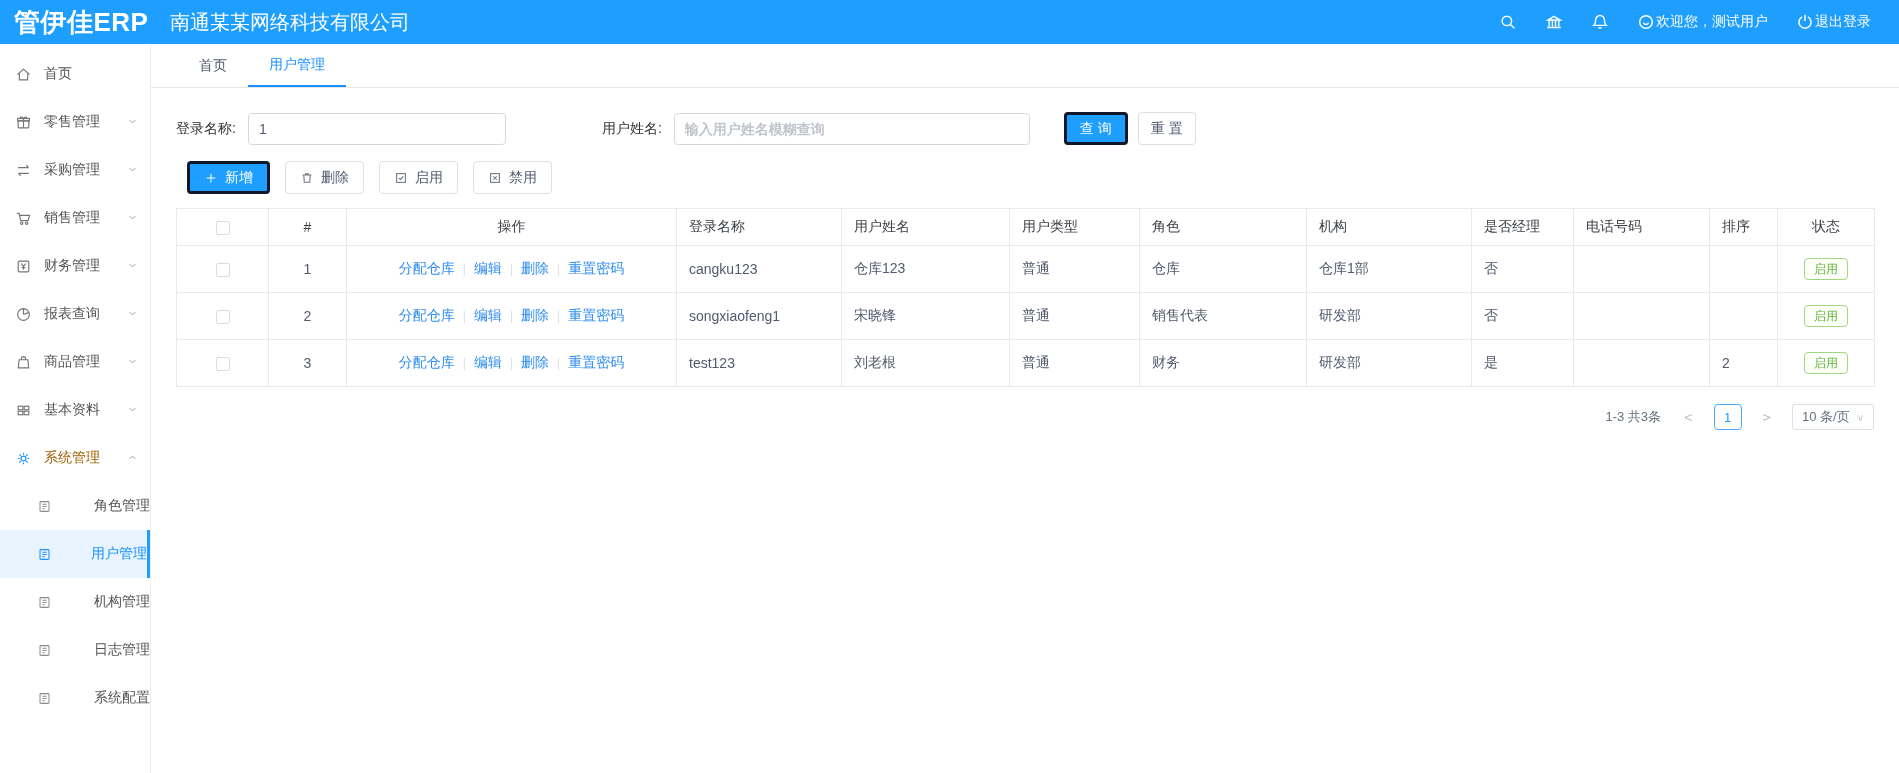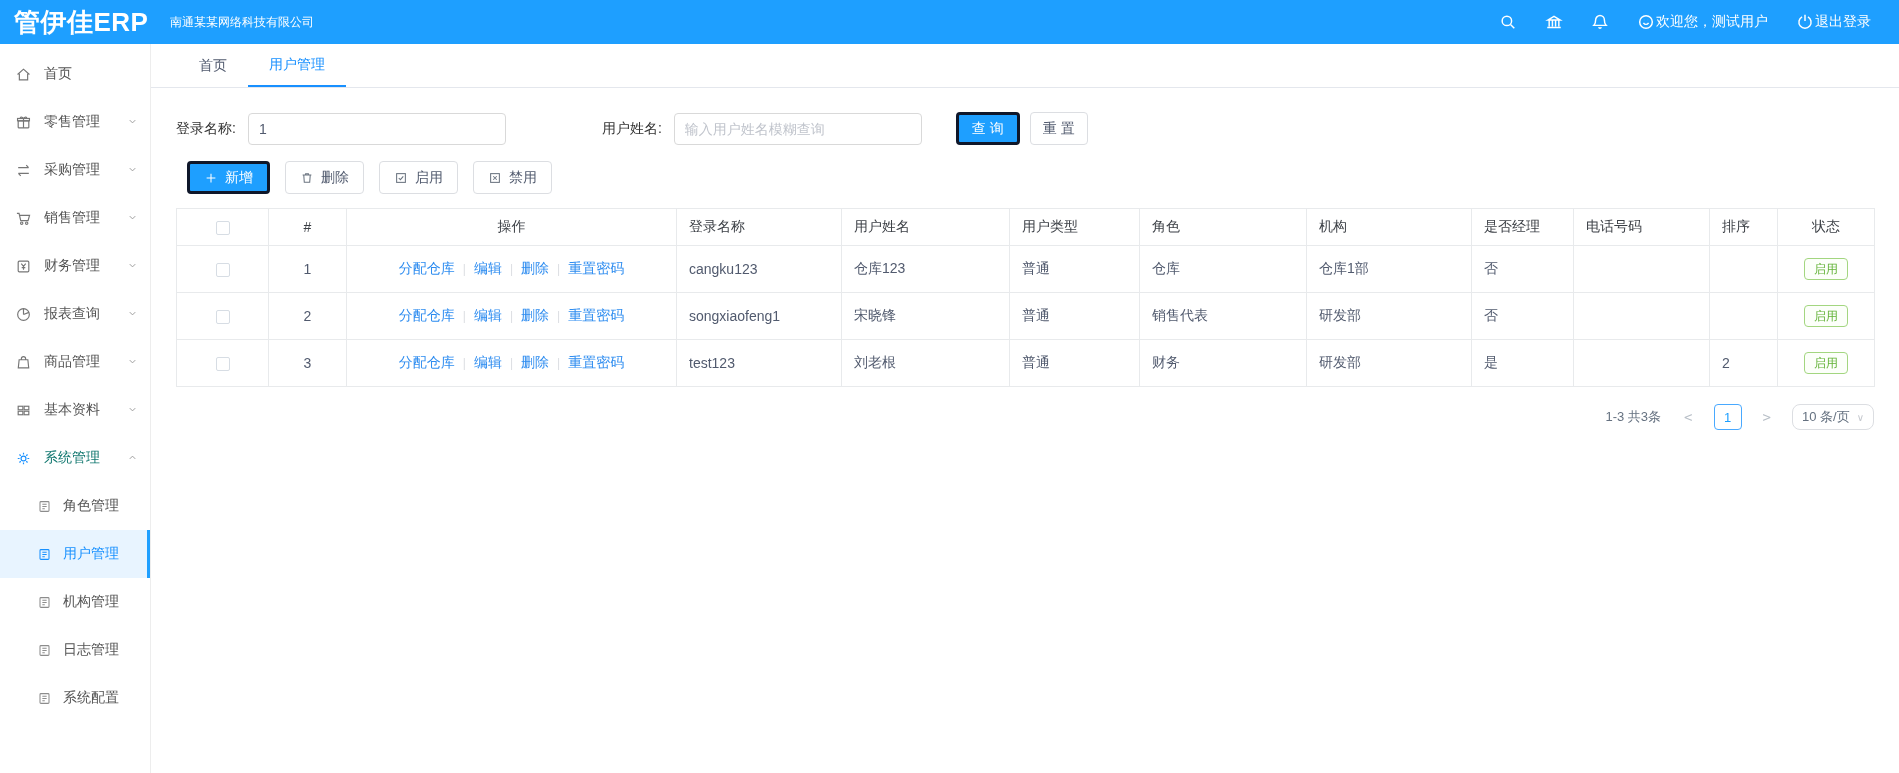--- a/index.html
+++ b/index.html
@@ -2,38 +2,38 @@
 <html><head>
 <meta charset="utf-8">
 <style>
   * { margin:0; padding:0; box-sizing:border-box; }
   html,body { width:1899px; height:773px; background:#fff; overflow:hidden;
     font-family:"Liberation Sans","DejaVu Sans",sans-serif; }
 
   
   .topbar { height:44px; background:#1e9fff; display:flex; align-items:center; color:#fff; }
   .logo { width:138px; padding-left:14px; font-size:26px; font-weight:bold; letter-spacing:.5px; white-space:nowrap; }
-  .company { font-size:12px; margin-left:32px; }
+  .company { font-size:20px; margin-left:32px; }
   .topbar-right { margin-left:auto; display:flex; align-items:center; gap:28px; padding-right:28px; font-size:14px; }
   .tb-icon { display:flex; align-items:center; cursor:pointer; }
   .tb-icon svg { width:18px; height:18px; stroke:#fff; fill:none; stroke-width:1.3; }
   .tb-group { display:flex; align-items:center; gap:1px; cursor:pointer; }
 
   
   .layout { display:flex; height:729px; }
   .sidebar { width:151px; border-right:1px solid #ededed; padding-top:6px; background:#fff; flex:none; }
   .side-item { height:48px; display:flex; align-items:center; padding-left:15px; position:relative;
     color:#545454; font-size:14px; cursor:pointer; white-space:nowrap; }
   .side-item .micon { width:17px; height:17px; margin-right:12px; flex:none; color:#767676; }
   .side-item .micon svg { width:17px; height:17px; stroke:currentColor; fill:none; stroke-width:1.1; }
   .side-item .chev { position:absolute; right:12px; top:50%; transform:translateY(-50%); color:#9a9a9a; }
   .side-item .chev svg { width:11px; height:11px; stroke:currentColor; fill:none; stroke-width:1.4; }
-  .side-item.active { color:#0f766e; }
+  .side-item.active { color:#a16207; }
   .side-item.active .micon { color:#1890ff; }
-  .side-sub { padding-left:37px; }
+  .side-sub { padding-left:37px;justify-content:space-between; }
   .side-sub .micon { width:15px; height:15px; margin-right:11px; color:#8c8c8c; }
   .side-sub .micon svg { width:15px; height:15px; }
   .side-sub.current { background:#e8f4ff; border-right:3px solid #1e9fff; color:#1890ff; }
   .side-sub.current .micon { color:#1890ff; }
 
   .main { flex:1; display:flex; flex-direction:column; min-width:0; }
 
   
   .tabbar { height:44px; border-bottom:1px solid #e4e7ed; display:flex; padding-left:27px; background:#fff; flex:none; }
   .tab { display:flex; align-items:center; padding:0 21px; font-size:14px; color:#515a6e; cursor:pointer; }
@@ -42,21 +42,21 @@
   
   .content { padding:24px 0 0 25px; }
 
   .filter-row { display:flex; align-items:center; }
   .f-label { font-size:14px; color:#333; margin-right:12px; white-space:nowrap; }
   .f-label.second { margin-left:96px; }
   .text-input { height:32px; border:1px solid #d9d9d9; border-radius:4px; padding:0 10px;
     font-size:14px; color:#515a6e; outline:none; font-family:inherit; }
   .text-input::placeholder { color:#c0c4cc; }
   .input-login { width:258px; }
-  .input-name { width:248px; }
+  .input-name { width:356px;font-weight:bold; }
   .btn { height:33px; border-radius:4px; font-size:14px; display:inline-flex; align-items:center;
     justify-content:center; gap:7px; padding:0 14px; cursor:pointer; font-family:inherit; white-space:nowrap; }
   .btn svg { width:14px; height:14px; fill:none; stroke-width:1.2; }
   .btn-primary { background:#1e9fff; border:3px solid #0f172a; color:#fff;text-align:center; }
   .btn-primary svg { stroke:#fff; }
   .btn-plain { background:#fff; border:1px solid #dcdee2; color:#515a6e; }
   .btn-plain svg { stroke:#6b7480; }
   .btn-search { margin-left:34px; width:64px; }
   .btn-reset { margin-left:10px; width:58px; }
 
@@ -77,21 +77,21 @@
   .badge { display:inline-block; border:1px solid #a3d680; color:#61b236; background:#fcfffa;
     border-radius:4px; padding:4px 9px; font-size:12px; line-height:1; }
 
   
   .pagination { width:1698px; display:flex; justify-content:flex-end; align-items:center;
     margin-top:17px; font-size:13px; color:#657180; gap:21px; }
   .pg-total { margin-right:2px; }
   .pg-arrow { color:#b8bfc7; font-size:14px; cursor:pointer; font-family:"DejaVu Sans Mono",monospace; }
   .pg-page { min-width:28px; height:26px; border:1px solid #49a9ff; color:#1e9fff; border-radius:4px;
     display:flex; align-items:center; justify-content:center; background:#fff; cursor:pointer; }
-  .pg-size { height:26px; border:1px solid #dcdee2; border-radius:8px; display:flex; align-items:center;
+  .pg-size { height:26px; border:1px solid #dcdee2; border-radius:3px; display:flex; align-items:center;
     padding:0 9px; gap:7px; background:#fff; cursor:pointer; }
   .pg-caret { color:#c5c8ce; font-size:10px; }
 </style>
 </head>
 <body>
 
 <div class="topbar">
   <div class="logo">管伊佳ERP</div>
   <div class="company">南通某某网络科技有限公司</div>
   <div class="topbar-right">

